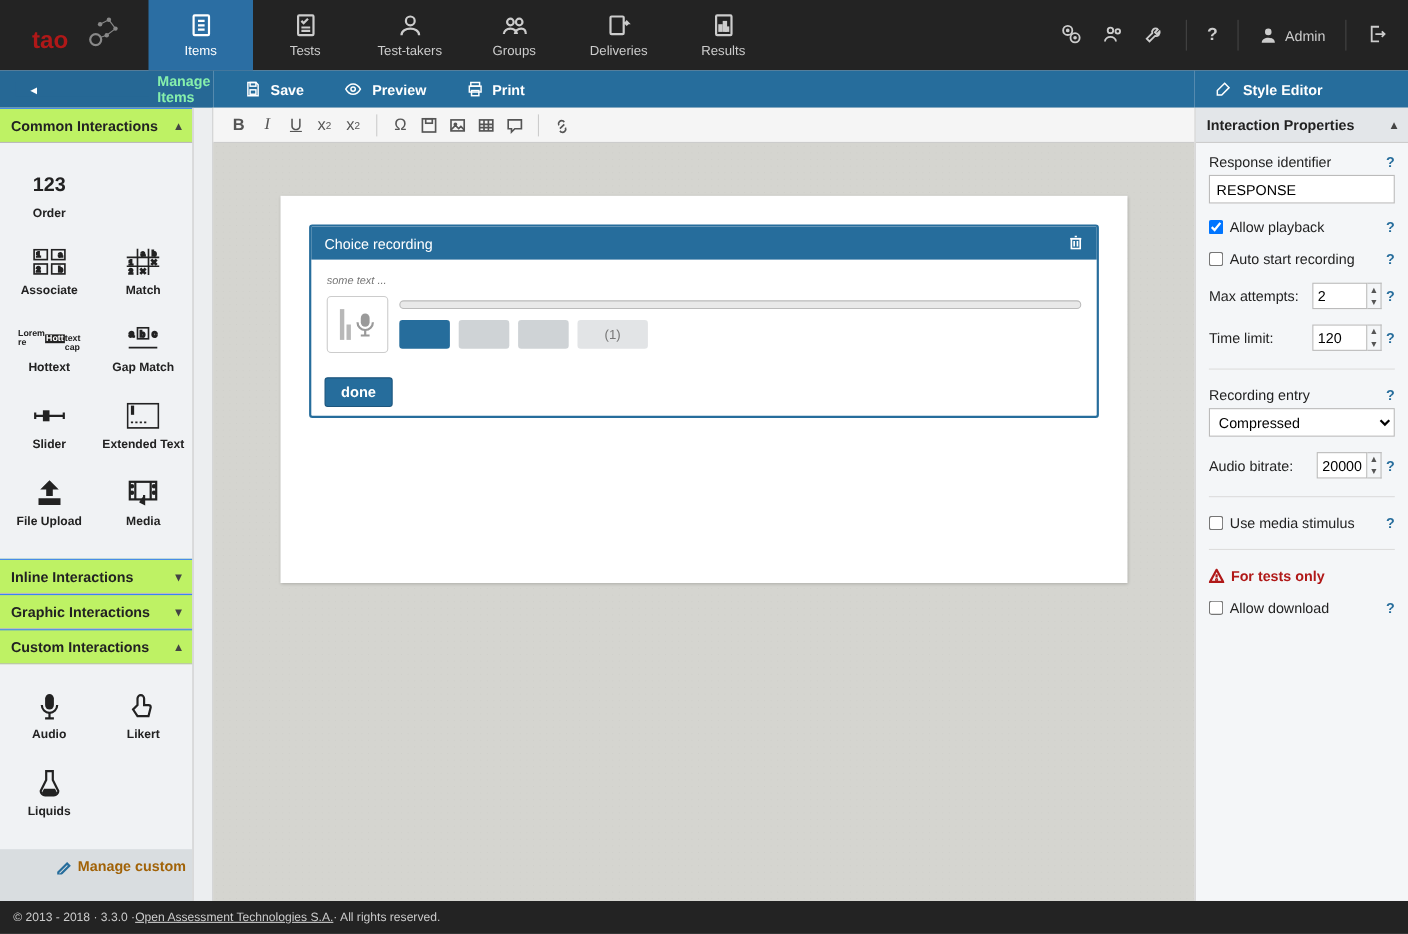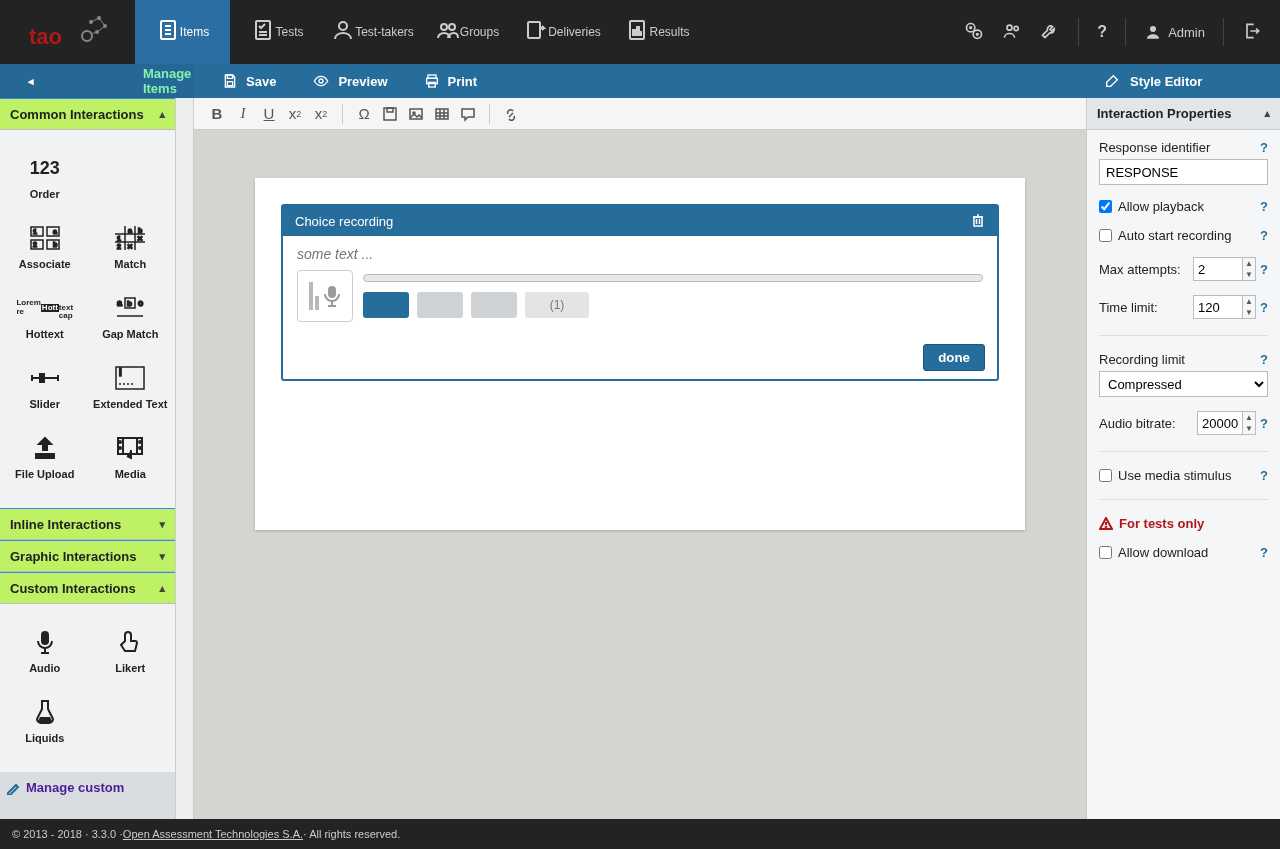--- a/index.html
+++ b/index.html
@@ -1,20 +1,20 @@
 <!DOCTYPE html>
 <html><head>
 <meta charset="utf-8">
 <style>
   *{box-sizing:border-box;margin:0;padding:0;font-family:Arial,Helvetica,sans-serif;}
   body{background:#eee;color:#222;font-size:13px;}
   
   .topnav{height:64px;background:#232323;display:flex;align-items:stretch;color:#ccc;}
   .logo{width:135px;display:flex;align-items:center;justify-content:center;}
-  .navitem{width:95px;display:flex;flex-direction:row;align-items:center;justify-content:center;cursor:pointer;color:#ccc;}
+  .navitem{width:95px;display:flex;flex-direction:column;align-items:center;justify-content:center;cursor:pointer;color:#ccc;}
   .navitem.active{background:#2b6ea3;color:#fff;}
   .navitem svg{margin-bottom:4px;}
   .navitem span{font-size:12px;}
   .navspacer{flex:1;}
   .topright{display:flex;align-items:center;gap:18px;padding-right:18px;}
   .topright .sep{width:1px;height:28px;background:#444;}
   .topright .t-icon{cursor:pointer;}
   .adminlbl{margin-left:6px;color:#ccc;}
   
   .bar2{height:34px;display:flex;align-items:stretch;}
@@ -24,44 +24,44 @@
   .bar2 .right{width:194px;background:#266d9c;color:#fff;display:flex;align-items:center;gap:10px;padding-left:18px;font-weight:bold;}
   
   .main{display:flex;height:calc(849px - 64px - 34px - 30px);}
   .sidebar{width:175px;background:#d9dde0;display:flex;flex-direction:column;overflow:hidden;}
   .palette-scroll{width:19px;background:#eceef0;border-left:1px solid #ccc;border-right:1px solid #ccc;}
   .panelhdr{height:32px;background:#bef264;border-top:1px solid #3b82f6;border-bottom:1px solid #bbb;display:flex;align-items:center;justify-content:space-between;padding:0 10px;font-weight:bold;font-size:13px;color:#222;cursor:pointer;}
   .panelbody{background:#f0f2f4;padding:14px 2px;flex:0 0 auto;}
   .prow{display:flex;}
   .pitem{width:50%;display:flex;flex-direction:column;align-items:center;gap:6px;padding:10px 0 14px;font-weight:bold;font-size:11px;color:#222;cursor:grab;text-align:center;}
   .pitem .picon{width:30px;height:28px;display:flex;align-items:center;justify-content:center;}
-  .managecustom{color:#4c1d95;padding:8px 6px;font-weight:bold;cursor:pointer;display:flex;align-items:center;gap:6px;}
+  .managecustom{color:#a16207;padding:8px 6px;font-weight:bold;cursor:pointer;display:flex;align-items:center;gap:6px;justify-content:flex-end;}
   
   .canvas-wrap{flex:1;display:flex;flex-direction:column;background:#d9d9d5;}
   .rtebar{height:32px;background:#f5f5f5;border-bottom:1px solid #ccc;display:flex;align-items:center;padding:0 10px;gap:0;}
   .rtebtn{width:26px;height:26px;display:flex;align-items:center;justify-content:center;color:#555;cursor:pointer;font-size:15px;}
   .rtesep{width:1px;height:20px;background:#ccc;margin:0 8px;}
   .stage{flex:1;overflow:auto;display:flex;justify-content:center;padding-top:48px;background:#d5d5d0;background-image:radial-gradient(#cfcfca 0.5px, transparent 0.5px);background-size:6px 6px;}
   .paper{width:770px;height:352px;background:#fff;box-shadow:0 1px 3px rgba(0,0,0,.2);padding:26px;}
   .widget{border:2px solid #266d9c;border-radius:3px;}
   .widget-hdr{height:30px;background:#266d9c;color:#fff;display:flex;align-items:center;justify-content:space-between;padding:0 12px;font-size:13px;}
   .widget-body{padding:10px 14px 14px;}
-  .prompt-in{width:100%;border:none;outline:none;font-size:14px;color:#888;font-style:italic;padding:0;}
+  .prompt-in{width:100%;border:none;outline:none;font-size:10px;color:#888;font-style:italic;padding:0;}
   .recrow{display:flex;align-items:center;gap:10px;margin-top:8px;}
   .micbox{width:56px;height:52px;border:1px solid #ccc;border-radius:4px;display:flex;align-items:center;justify-content:center;gap:4px;}
   .micbars{display:flex;align-items:flex-end;gap:2px;}
   .micbars span{width:4px;background:#b8b8b8;display:block;}
   .trackcol{flex:1;}
   .track{height:8px;border:1px solid #bbb;border-radius:4px;background:#e9e9e9;}
   .btns{display:flex;gap:8px;margin-top:10px;}
   .pbtn{width:46px;height:26px;border-radius:3px;}
   .pbtn.blue{background:#266d9c;}
   .pbtn.grey{background:#cfd3d6;}
   .countbox{width:64px;height:26px;border-radius:3px;background:#e2e4e6;display:flex;align-items:center;justify-content:center;color:#777;font-size:12px;}
-  .donebar{padding:8px 12px;display:flex;justify-content:flex-end;}
+  .donebar{padding:8px 12px;display:flex;justify-content:flex-start;}
   .donebtn{background:#266d9c;border:1px solid #1d567e;color:#fff;font-weight:bold;padding:5px 14px;border-radius:3px;cursor:pointer;}
   
   .rightpanel{width:194px;background:#f4f6f8;border-left:1px solid #ccc;display:flex;flex-direction:column;}
   .rp-hdr{height:32px;background:#e3e6e9;border-bottom:1px solid #ccc;display:flex;align-items:center;justify-content:space-between;padding:0 10px;font-weight:bold;font-size:13px;}
   .rp-body{padding:10px 12px;display:flex;flex-direction:column;gap:14px;overflow:auto;}
   .fldrow{display:flex;align-items:center;justify-content:space-between;gap:8px;position:relative;}
   .fldcol{display:flex;flex-direction:column;gap:4px;position:relative;}
   .help{color:#266d9c;font-weight:bold;cursor:pointer;position:absolute;right:0;top:0;font-size:13px;}
   .txtinput{width:100%;height:26px;border:1px solid #bbb;padding:0 6px;font-size:13px;}
   .numbox{width:50px;height:24px;border:1px solid #bbb;padding:0 4px;font-size:13px;text-align:left;}
@@ -529,21 +529,21 @@
                 <span>▲</span>
                 <span>▼</span>
               </div>
             </div>
           <span class="help" style="position:static;">?</span>
         </div>
       </div>
       <div class="hrl"></div>
       <div class="fldcol">
         <div style="display:flex;justify-content:space-between;">
-            <label>Recording limit</label>
+            <label>Recording entry</label>
             <span class="help" style="position:static;">?</span>
           </div>
         <select class="selectbox"><option>Compressed</option></select>
       </div>
       <div class="fldrow">
         <label>Audio bitrate:</label>
         <div style="display:flex;align-items:center;gap:4px;">
           <div class="spinwrap">
               <input class="numbox" style="width: 46px;" value="20000">
               <div class="spinbtns">

